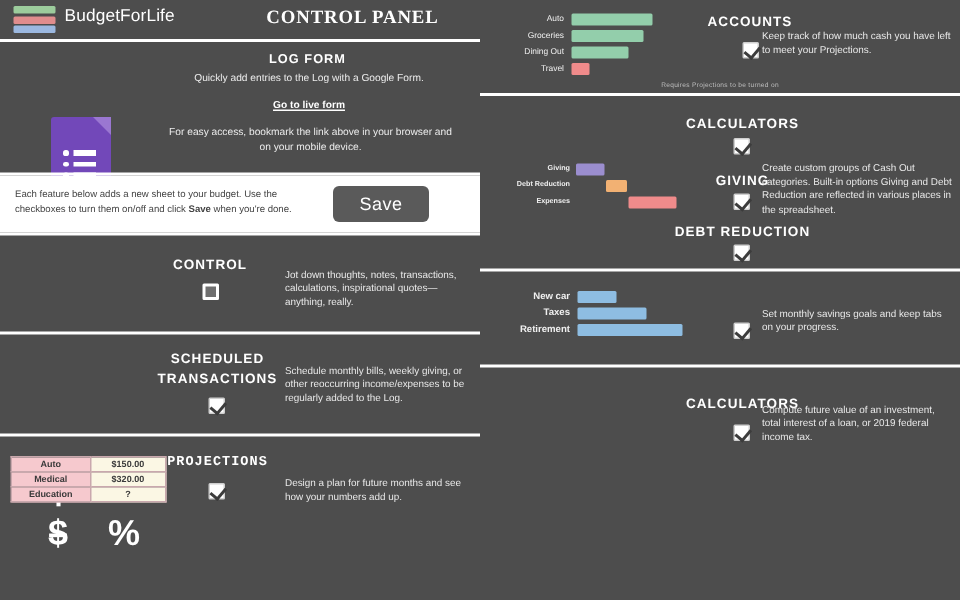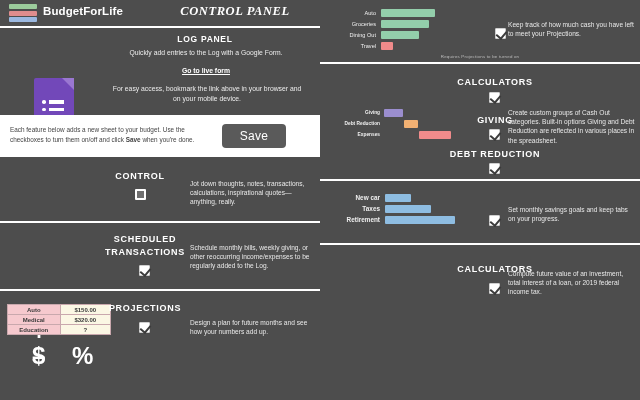--- a/index.html
+++ b/index.html
@@ -9,23 +9,23 @@
     font-family:"Liberation Sans", sans-serif;
     color:#f2f2f2;
   }
   .screen{position:relative;width:640px;height:400px;background:#4d4d4d;}
 
   
   .topbar{position:absolute;left:0;top:0;width:320px;height:26px;background:#4d4d4d;}
   .logo-wrap{position:absolute;left:9px;top:4px;width:28px;height:18px;
     display:flex;flex-direction:column;justify-content:space-between;}
   .logo-bar{height:5px;width:28px;border-radius:1px;}
-  .brand{position:absolute;left:43px;top:5px;font-size:11.5px;font-weight:bold;letter-spacing:.1px;color:#ffffff;}
+  .brand{position:absolute;left:43px;top:5px;font-size:11.5px;font-weight:normal;letter-spacing:.1px;color:#ffffff;}
   .panel-title{position:absolute;left:150px;top:4px;width:170px;text-align:center;
-    font-size:12.5px;font-style:italic;font-weight:bold;letter-spacing:.6px;color:#ffffff;
+    font-size:12.5px;font-weight:bold;letter-spacing:.6px;color:#ffffff;
     font-family:"Liberation Serif", serif;}
 
   .hr-white{position:absolute;background:#ffffff;}
 
   .sec{position:absolute;}
   .sec-title{position:absolute;text-align:center;font-size:9px;font-weight:bold;
     letter-spacing:.7px;color:#ffffff;line-height:13px;}
   .sec-desc{position:absolute;font-size:6.6px;line-height:9.2px;color:#e8e8e8;}
   .sec-note{position:absolute;font-size:4.4px;color:#bdbdbd;text-align:center;letter-spacing:.2px;}
 
@@ -106,21 +106,21 @@
         <div class="gform-row">
             <div class="gform-dot"></div>
             <div class="gform-line"></div>
           </div>
         <div class="gform-row">
             <div class="gform-dot"></div>
             <div class="gform-line"></div>
           </div>
       </div>
     </div>
-    <div class="sec-title" style="left:100px;top:3px;width:210px;font-size:8.5px;">LOG PANEL</div>
+    <div class="sec-title" style="left:100px;top:3px;width:210px;font-size:8.5px;">LOG FORM</div>
     <div style="position:absolute;left:100px;top:19px;width:212px;text-align:center;font-size:6.8px;color:#ececec;">Quickly add entries to the Log with a Google Form.</div>
     <div style="position:absolute;left:100px;top:37px;width:212px;text-align:center;font-size:6.8px;">
       <span class="link">Go to live form</span>
     </div>
     <div style="position:absolute;left:112px;top:54px;width:190px;text-align:center;font-size:6.8px;line-height:9.5px;color:#ececec;">For easy access, bookmark the link above in your browser and on your mobile device.</div>
   </div>
 
   <div class="hr-white" style="left:0;top:115px;width:320px;height:2px;"></div>
 
   <div class="instrip">
@@ -165,21 +165,21 @@
           <tr>
             <td class="lab">Medical</td>
             <td class="val">$320.00</td>
           </tr>
           <tr>
             <td class="lab">Education</td>
             <td class="val">?</td>
           </tr>
         </tbody>
     </table>
-    <div class="sec-title" style="left:95px;top:11px;width:100px;">PROJECTIONS</div>
+    <div class="sec-title" style="left:95px;top:11px;width:100px;font-family:Liberation Mono, monospace;">PROJECTIONS</div>
     <div class="cbx on" style="left:139px;top:31px;">
         <i class="tick"></i>
       </div>
     <div class="sec-desc" style="left:190px;top:27px;width:122px;">Design a plan for future months and see how your numbers add up.</div>
   </div>
 
   <div class="sec" style="left:320px;top:0px;width:320px;height:60px;">
     <div class="chart" style="left:8px;top:8px;width:130px;" id="chart-accounts">
         <div class="crow">
           <div class="clab" style="width: 48px;">Auto</div>
@@ -191,20 +191,21 @@
         </div>
         <div class="crow">
           <div class="clab" style="width: 48px;">Dining Out</div>
           <div class="cbar" style="width: 37.8px; background: rgb(147, 206, 171);"></div>
         </div>
         <div class="crow">
           <div class="clab" style="width: 48px;">Travel</div>
           <div class="cbar" style="width: 11.88px; background: rgb(240, 139, 139);"></div>
         </div>
       </div>
+    <div class="sec-title" style="left:130px;top:8px;width:100px;">ACCOUNTS</div>
     <div class="cbx on" style="left:175px;top:28px;">
         <i class="tick"></i>
       </div>
     <div class="sec-desc" style="left:188px;top:20px;width:126px;">Keep track of how much cash you have left to meet your Projections.</div>
     <div class="sec-note" style="left:60px;top:54px;width:200px;">Requires Projections to be turned on</div>
   </div>
 
   <div class="hr-white" style="left:320px;top:62px;width:320px;height:2px;"></div>
 
   <div class="sec" style="left:320px;top:64px;width:320px;height:113px;">

